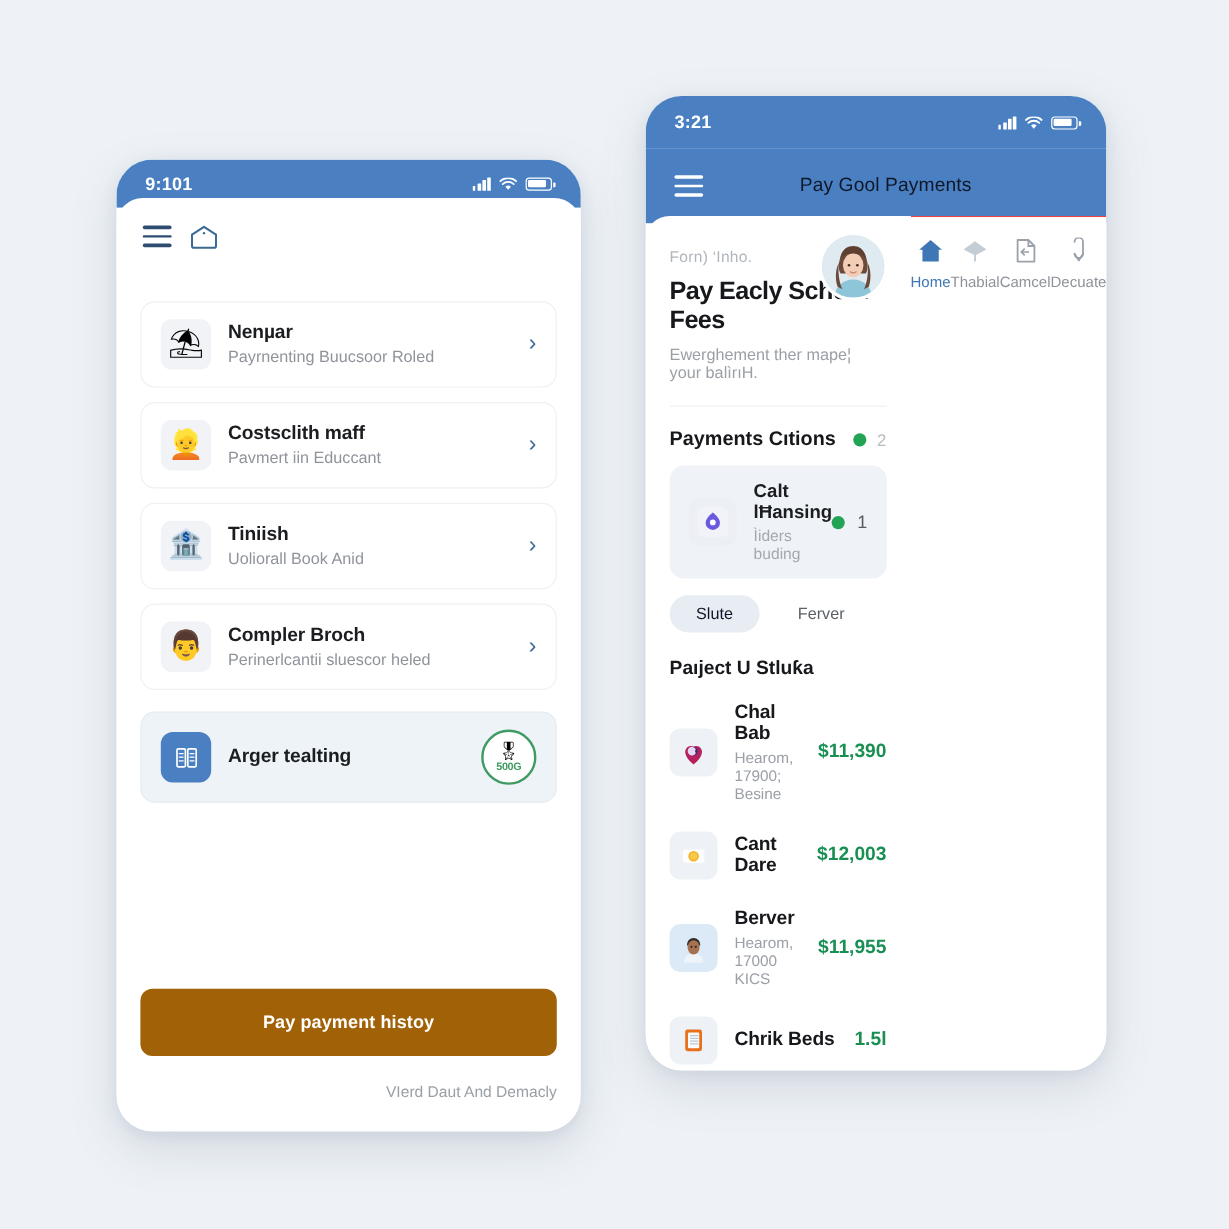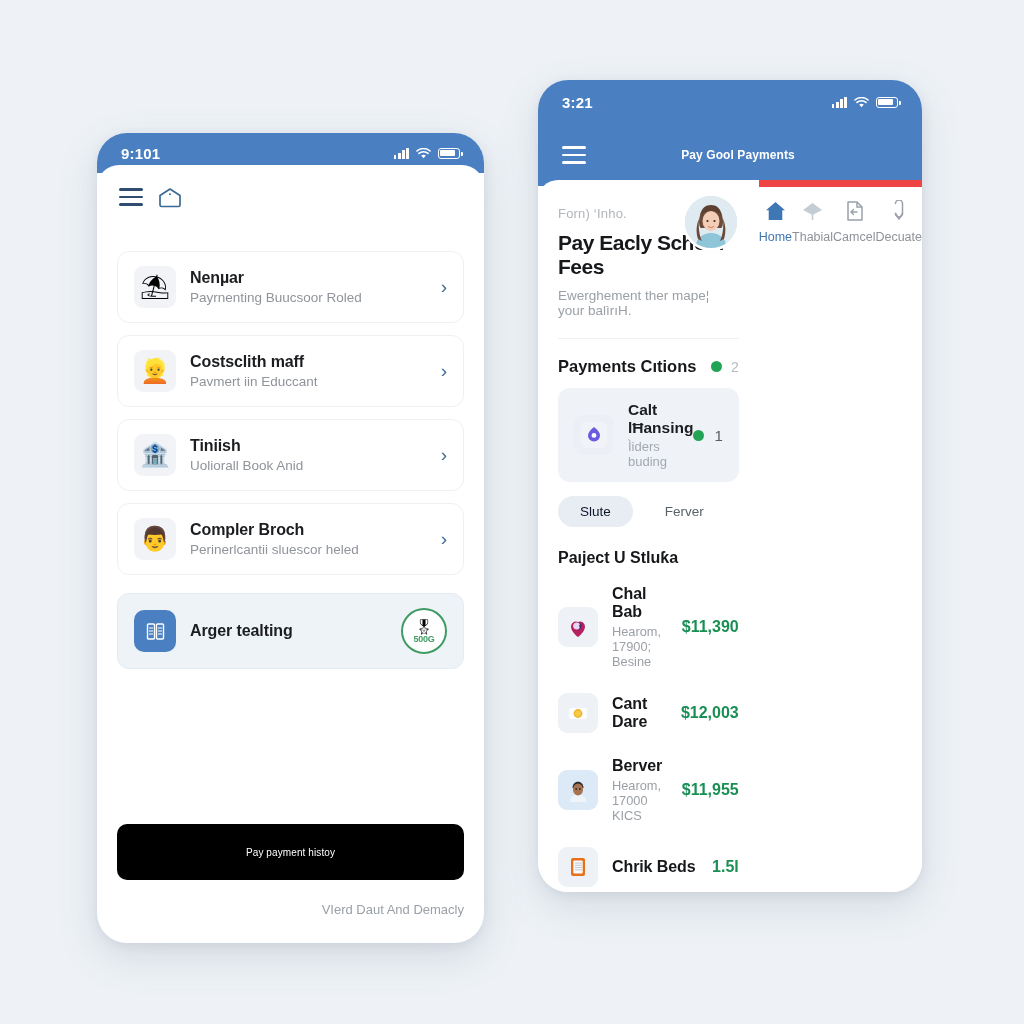--- a/index.html
+++ b/index.html
@@ -87,33 +87,33 @@
     width:46px; height:46px; border-radius:50%; border:2px solid #3f9b63;
     display:flex; flex-direction:column; align-items:center; justify-content:center;
     background:#fff; flex:0 0 auto; gap:0;
   }
   .badge-ring .bi { font-size:15px; line-height:1; }
   .badge-ring .bt { font-size:9px; font-weight:700; color:#3f9b63; letter-spacing:-.3px; }
 
   .left-footer { position:absolute; left:0; right:0; bottom:0; padding: 0 20px 26px 20px; }
   .cta {
     display:block; width:100%; height:56px; border:none; border-radius:10px;
-    background:#000000; color:#fff; font-size:10px; font-weight:400;
+    background:#a16207; color:#fff; font-size:15px; font-weight:700;
     font-family:"Liberation Sans", sans-serif; cursor:pointer; letter-spacing:.1px;
   }
   .footnote { text-align:right; font-size:13px; color:#9aa0a7; margin-top:22px; }
 
   
   #phone-right .statusbar { height:44px; }
   #phone-right .appbar {
     background:#4a80c2; height:62px; display:flex; align-items:center;
     padding: 0 24px; gap:16px;
   }
   #phone-right .appbar-title {
-    flex:1; text-align:center; color:#ffffff; font-size:12px; font-weight:700;
+    flex:1; text-align:center; color:#0f172a; font-size:16px; font-weight:400;
     margin-right: 24px; letter-spacing:.1px;
   }
   .sheet {
     background:#fff; border-radius:20px 20px 0 0; margin-top:-6px;
     position:relative; z-index:2; height: calc(100% - 100px);
     display:flex; flex-direction:row;
   }
   .sheet-body { flex:1; overflow:hidden; padding: 26px 20px 0 20px; position:relative; }
 
   .avatar {
@@ -163,22 +163,22 @@
     width:40px; height:40px; border-radius:9px; background:#eef1f5;
     display:flex; align-items:center; justify-content:center; flex:0 0 auto;
     font-size:21px; line-height:1; overflow:hidden;
   }
   .txn-text { flex:1; min-width:0; }
   .txn-name { font-size:16px; font-weight:700; color:#16181b; letter-spacing:-.1px; }
   .txn-sub { font-size:12.8px; color:#9ba0a7; margin-top:3px; }
   .txn-amt { font-size:16px; font-weight:700; color:#1a8f54; white-space:nowrap; }
 
   .tabbar {
-    height:65px; border-top:7px solid #ef4444; background:#fff;
-    display:flex; align-items:flex-start; padding-top:12px;
+    height:65px; border-top:1px solid #ef4444; background:#fff;
+    display:flex; align-items:center; padding-top:12px;
     border-radius: 0 0 20px 20px;
   }
   .tab {
     flex:1; display:flex; flex-direction:column; align-items:center; gap:7px;
     cursor:pointer; color:#8d939a; font-size:12.5px;
   }
   .tab.active { color:#3f76b4; }
   .tab .glyph { height:24px; display:flex; align-items:center; }
 
   svg { display:block; }

